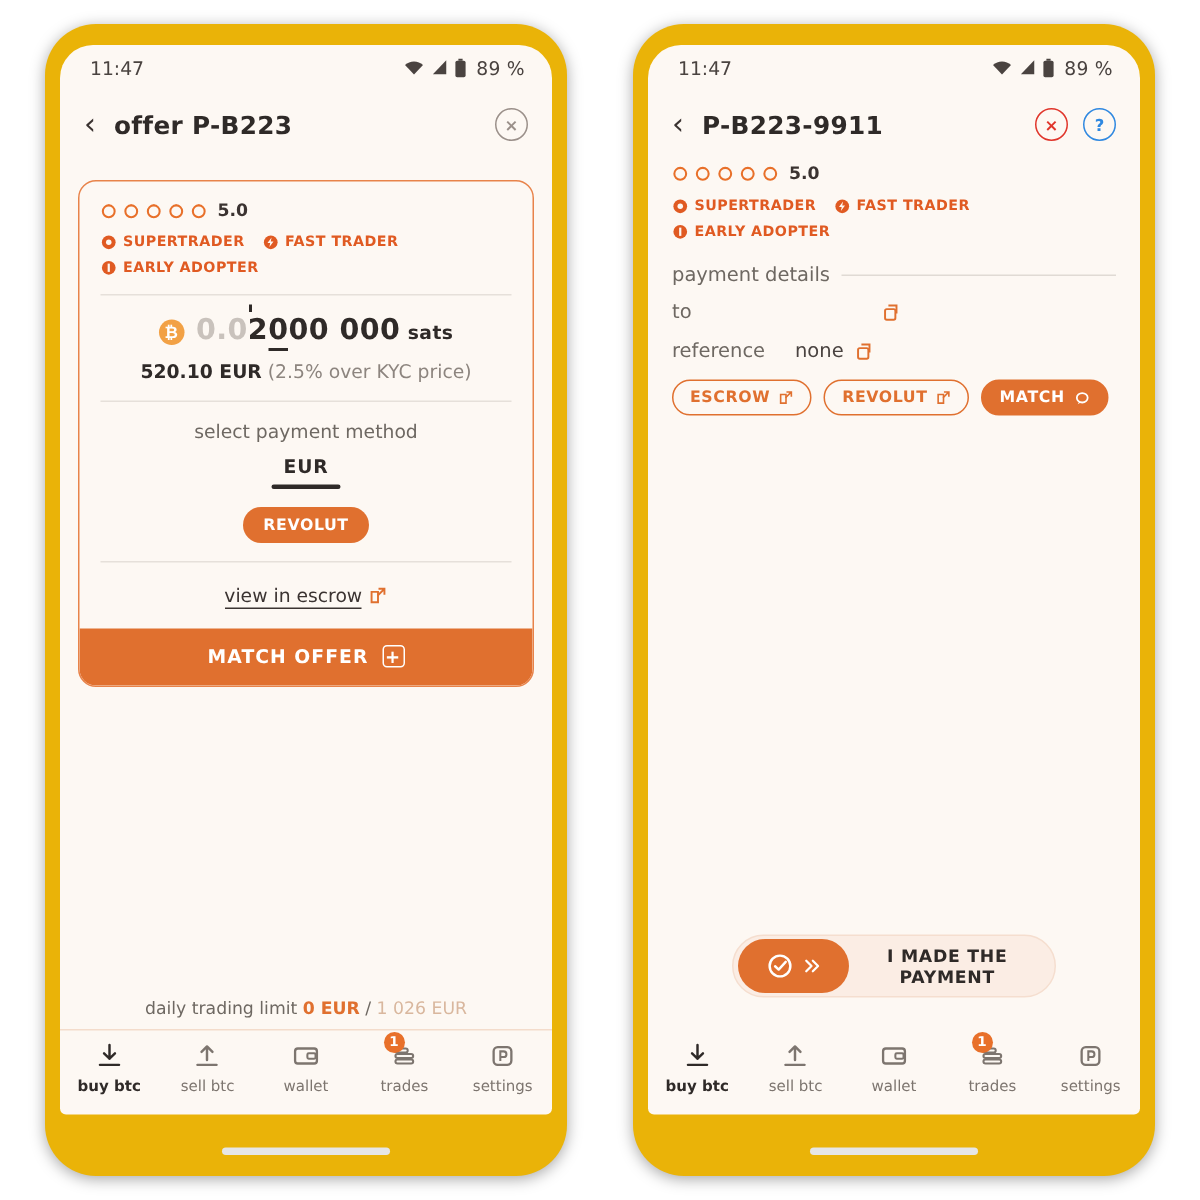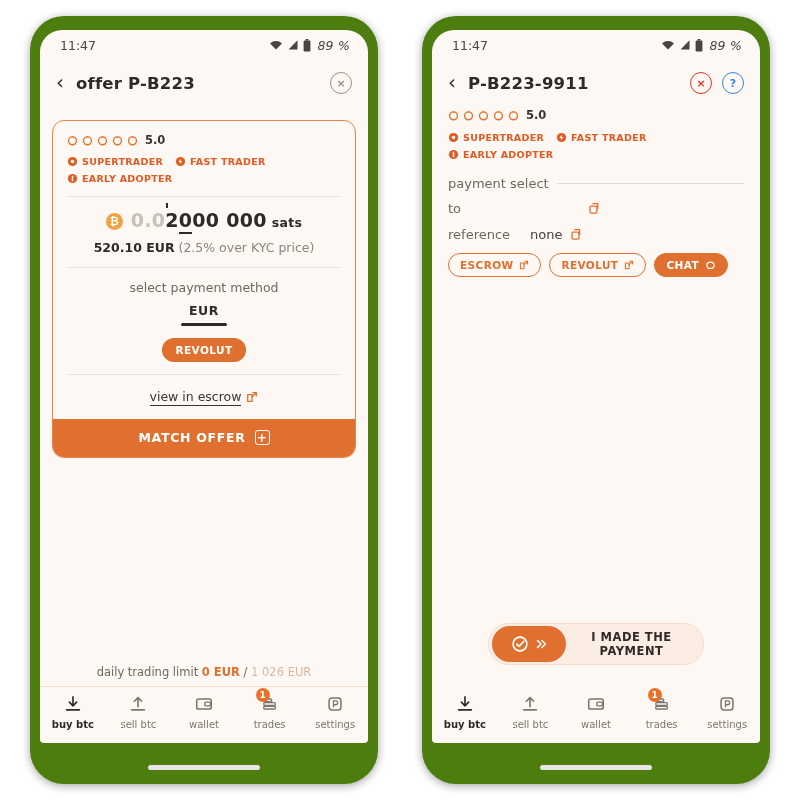--- a/index.html
+++ b/index.html
@@ -15,21 +15,21 @@
     display: flex;
     justify-content: center;
     align-items: center;
     gap: 44px;
   }
 
   
   .phone {
     position: relative;
     width: 348px; height: 768px;
-    background: #4d7c0f;
+    background: #eab308;
     border-radius: 34px;
     padding: 14px 10px 0 10px;
     box-shadow: 0 2px 10px rgba(0,0,0,.35);
   }
   .phone::after{
     content:"";
     position:absolute; left:50%; transform:translateX(-50%);
     bottom: 14px; width: 112px; height: 5px;
     background:#e6e6e6; border-radius: 3px;
   }
@@ -48,21 +48,21 @@
     height: 30px;
     flex: 0 0 30px;
     display: flex;
     align-items: center;
     justify-content: space-between;
     padding: 0 18px 0 20px;
     font-size: 12.5px;
     color: #4a4340;
     font-weight: 500;
   }
-  .statusbar .right { display:flex; align-items:center; gap:4px;font-style:italic; }
+  .statusbar .right { display:flex; align-items:center; gap:4px; }
   .statusbar svg { display:block; }
   .batt-pct { font-size: 12.5px; margin-left:2px; letter-spacing:.2px;}
 
   
   .appbar {
     flex: 0 0 46px;
     display:flex; align-items:center;
     padding: 0 16px 0 14px;
     gap: 8px;
   }
@@ -481,21 +481,21 @@
           <span class="badge">
             <svg width="11" height="11" viewBox="0 0 12 12">
                 <circle cx="6" cy="6" r="5" fill="#E05A22"></circle>
                 <rect x="5.2" y="3" width="1.6" height="6" fill="#FDF8F3"></rect>
               </svg>
             <span>EARLY ADOPTER</span>
           </span>
         </div>
 
         <div class="sec-head">
-          <span class="lbl">payment select</span>
+          <span class="lbl">payment details</span>
           <span class="line"></span>
         </div>
 
         <div class="dt-row">
           <span class="k">to</span>
           <span class="v plain"></span>
           <span class="copy-ic" style="margin-left:58px">
               <svg width="13" height="13" viewBox="0 0 14 14">
                 <path d="M4.6 1.8h5.8v5.8" fill="none" stroke="#E0702F" stroke-width="1.4"></path>
                 <rect x="2.2" y="4.4" width="7.4" height="7.6" rx="1.2" fill="none" stroke="#E0702F" stroke-width="1.4"></rect>
@@ -523,21 +523,21 @@
               </svg>
           </span>
           <span class="chip">
             <span>REVOLUT</span>
             <svg width="10" height="10" viewBox="0 0 14 14">
                 <path d="M2 4.2h5v8H2z" fill="none" stroke="#E0702F" stroke-width="1.5"></path>
                 <path d="M7.4 1.8H12v4.6M12 1.8 6.6 7.2" fill="none" stroke="#E0702F" stroke-width="1.5"></path>
               </svg>
           </span>
           <span class="chip filled">
-            <span>CHAT</span>
+            <span>MATCH</span>
             <svg width="11" height="11" viewBox="0 0 14 14">
                 <ellipse cx="7" cy="6.6" rx="4.6" ry="4" fill="none" stroke="#fff" stroke-width="1.5"></ellipse>
                 <path d="M4.4 9.8 3.2 12l2.4-1.5z" fill="#fff"></path>
               </svg>
           </span>
         </div>
 
         <div class="slider-wrap">
           <div class="slider">
             <span class="knob">

